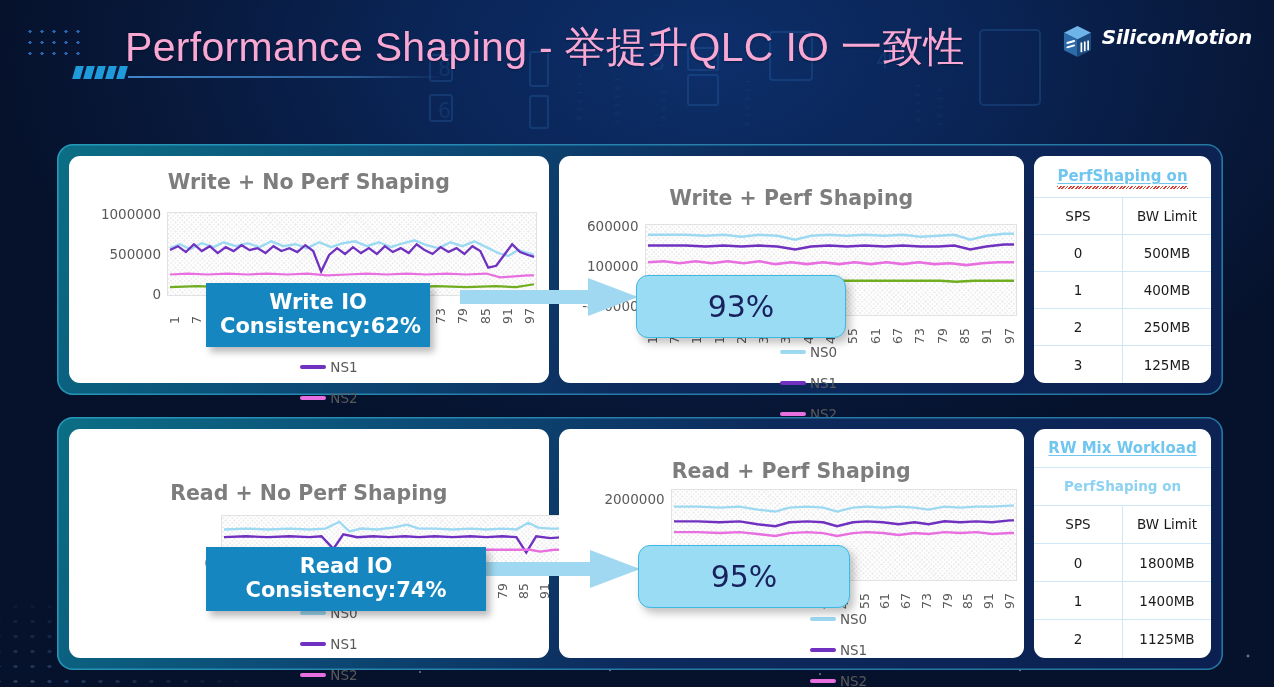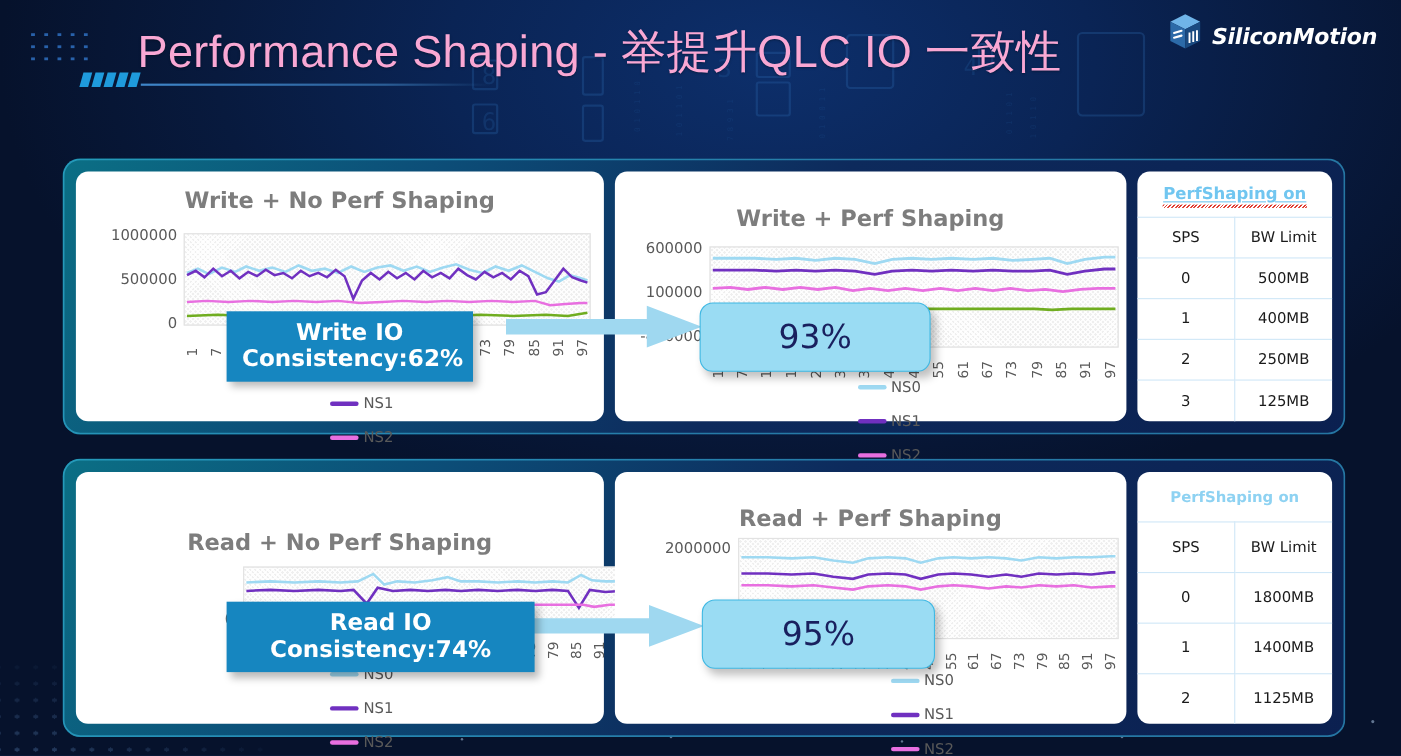--- a/index.html
+++ b/index.html
@@ -55,22 +55,22 @@
   .title-accent-bar { position: absolute; left: 74px; top: 66px; width: 56px; height: 13px; }
   .title-accent-bar span {
     position: absolute; top:0; width: 8px; height: 13px;
     background: #1f9bdc; transform: skewX(-16deg);
   }
   .title-underline {
     position: absolute; left: 128px; top: 76px; width: 318px; height: 2px;
     background: linear-gradient(90deg, #3f86c9, #2a5d96 70%, rgba(42,93,150,0));
   }
   #brand-logo {
-    position: absolute; right: 22px; top: 12px;
-    display: flex; align-items: flex-end; gap: 9px;
+    position: absolute; right: 22px; top: 25px;
+    display: flex; align-items: flex-start; gap: 9px;
   }
   .logo-cube { width: 31px; height: 33px; }
   .brand-name {
     color: #fff; font-size: 20px; font-weight: bold;
     font-style: italic; letter-spacing: -0.2px;
     font-family: "DejaVu Sans", sans-serif;
   }
 
   
   .panel {
@@ -546,20 +546,25 @@
       <div class="legend-item">
         <i class="legend-swatch" style="background:#E86FE0"></i>
         <span class="legend-label">NS2</span>
       </div>
     </div>
   </div>
 
   <div class="card card-table">
     <table class="kv-table">
       <tbody>
+          <tr>
+        <td colspan="2" style="height:36px">
+          <span class="tbl-caption">RW Mix Workload</span>
+        </td>
+      </tr>
       <tr>
         <td colspan="2" style="height:36px">
           <span class="tbl-subcaption">PerfShaping on</span>
         </td>
       </tr>
       <tr>
         <td class="col-sps hdr-cell" style="height:36px">SPS</td>
         <td class="hdr-cell">BW Limit</td>
       </tr>
       <tr>

